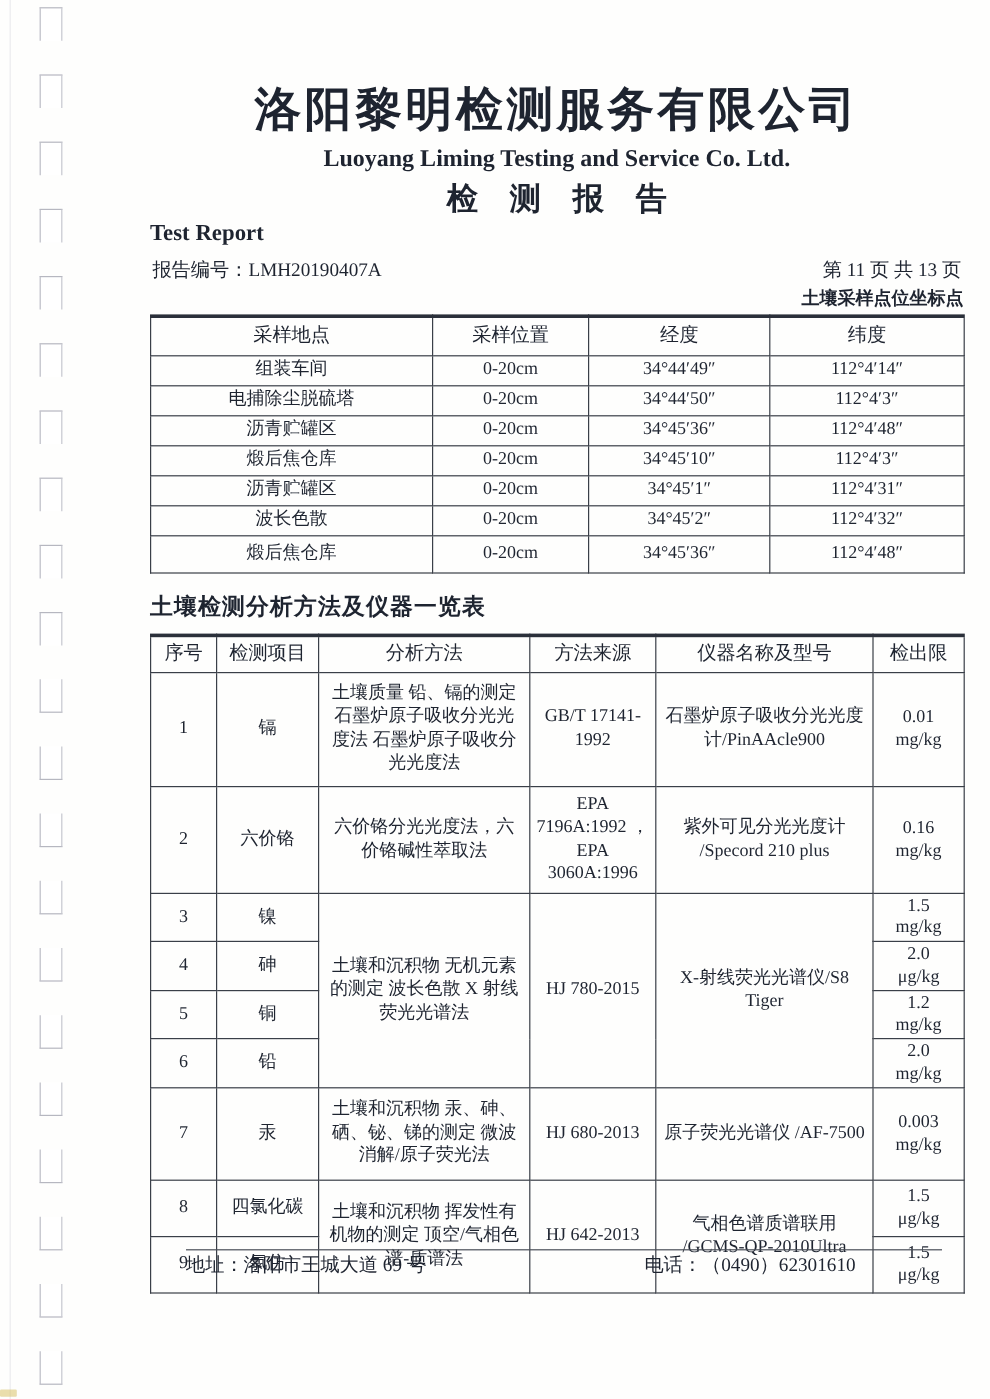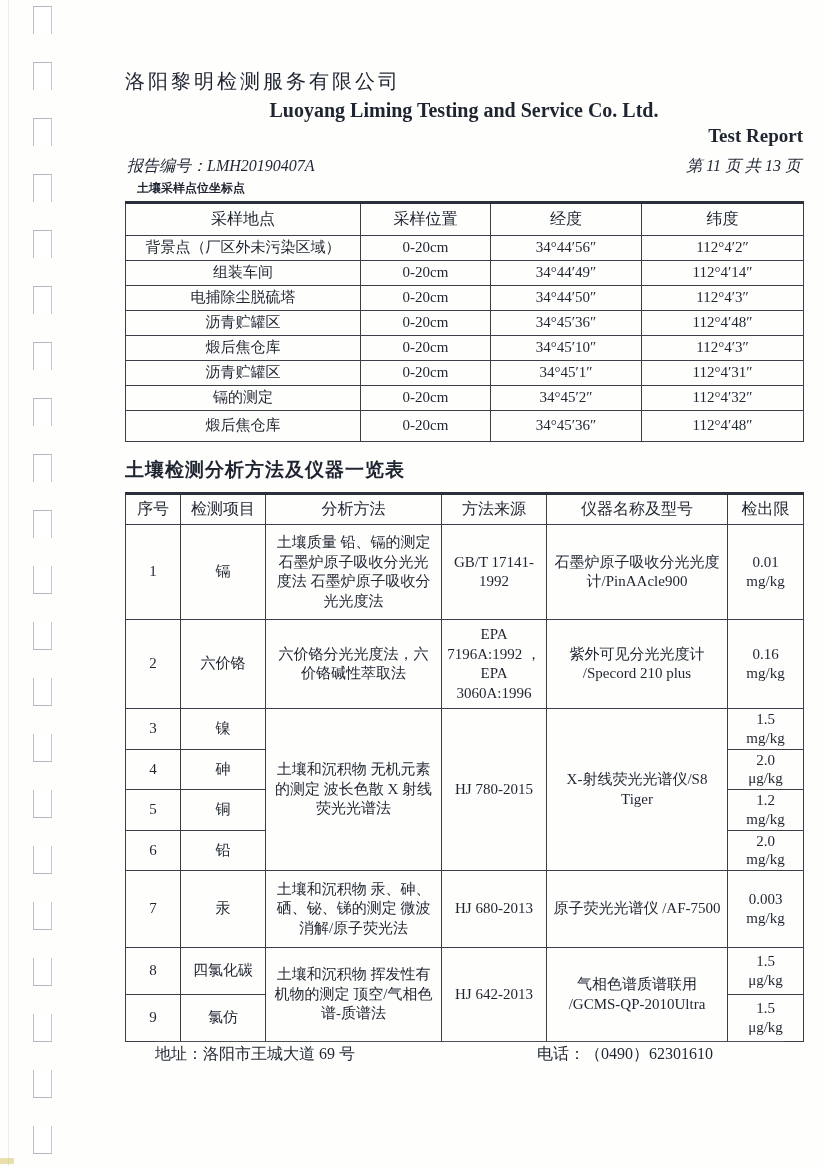--- a/index.html
+++ b/index.html
@@ -26,40 +26,40 @@
   }
   .bind-mark.top{border-top:1.5px solid #b6b7c0;}
   .bind-mark.bottom{border-bottom:1.5px solid #b6b7c0;}
   .corner-smudge{
     position:absolute;left:0;bottom:2px;width:14px;height:6px;
     background:#d9c36a;opacity:.55;border-radius:1px;
   }
   .content{position:absolute;left:125px;top:70px;width:678px;}
 
   .company-cn{
-    text-align:left;font-size:20px;font-weight:400;
+    text-align:center;font-size:39px;font-weight:700;
     letter-spacing:3px;line-height:1.15;
   }
   .company-en{
     text-align:center;font-size:20px;font-weight:700;
     margin-top:5px;line-height:1.2;
   }
   .report-title-cn{
     text-align:center;font-size:26px;font-weight:600;
     letter-spacing:10px;text-indent:10px;margin-top:7px;line-height:1.15;
   }
   .report-title-en{
-    text-align:right;font-size:19px;font-weight:600;margin-top:3px;
+    text-align:left;font-size:19px;font-weight:600;margin-top:3px;
   }
 
   .meta-row{
     display:flex;justify-content:space-between;align-items:baseline;
-    font-size:16px;margin-top:9px;padding:0 2px;font-style:italic;
-  }
-  .caption1{font-size:12px;font-weight:700;margin:3px 0 4px 12px;}
+    font-size:16px;margin-top:9px;padding:0 2px;
+  }
+  .caption1{font-size:15px;font-weight:700;margin:3px 0 4px 12px;text-align:right;}
 
   table{border-collapse:collapse;width:678px;table-layout:fixed;}
   th,td{
     border:1px solid #3a3f48;text-align:center;vertical-align:middle;
     font-size:15px;font-weight:normal;padding:1px 3px;line-height:1.3;
     overflow:hidden;
   }
   .t1{border-top:3px solid #2b303a;}
   .t1 th{height:29px;font-size:16px;}
   .t1 td{height:22px;}
@@ -108,20 +108,21 @@
       <span class="bind-mark bottom" style="top: 1014px;"></span>
       <span class="bind-mark bottom" style="top: 1070px;"></span>
       <span class="bind-mark bottom" style="top: 1126px;"></span>
     </div>
   <div class="corner-smudge"></div>
 
   <div class="content">
 
     <div class="company-cn">洛阳黎明检测服务有限公司</div>
     <div class="company-en">Luoyang Liming Testing and Service Co. Ltd.</div>
+    <div class="report-title-cn">检 测 报 告</div>
     <div class="report-title-en">Test Report</div>
 
     <div class="meta-row">
       <span>
         <span>报告编号：</span><span>LMH20190407A</span>
       </span>
       <span>第 11 页 共 13 页</span>
     </div>
 
     <div class="caption1">土壤采样点位坐标点</div>
@@ -134,26 +135,20 @@
           <col style="width:162px">
         </colgroup>
       <tbody>
           <tr>
         <th>采样地点</th>
         <th>采样位置</th>
         <th>经度</th>
         <th>纬度</th>
       </tr>
       <tr>
-        <td>背景点（厂区外未污染区域）</td>
-        <td>0-20cm</td>
-        <td>34°44′56″</td>
-        <td>112°4′2″</td>
-      </tr>
-      <tr>
         <td>组装车间</td>
         <td>0-20cm</td>
         <td>34°44′49″</td>
         <td>112°4′14″</td>
       </tr>
       <tr>
         <td>电捕除尘脱硫塔</td>
         <td>0-20cm</td>
         <td>34°44′50″</td>
         <td>112°4′3″</td>
@@ -170,21 +165,21 @@
         <td>34°45′10″</td>
         <td>112°4′3″</td>
       </tr>
       <tr>
         <td>沥青贮罐区</td>
         <td>0-20cm</td>
         <td>34°45′1″</td>
         <td>112°4′31″</td>
       </tr>
       <tr>
-        <td>镉的测定</td>
+        <td>波长色散</td>
         <td>0-20cm</td>
         <td>34°45′2″</td>
         <td>112°4′32″</td>
       </tr>
       <tr class="tall">
         <td>煅后焦仓库</td>
         <td>0-20cm</td>
         <td>34°45′36″</td>
         <td>112°4′48″</td>
       </tr>

